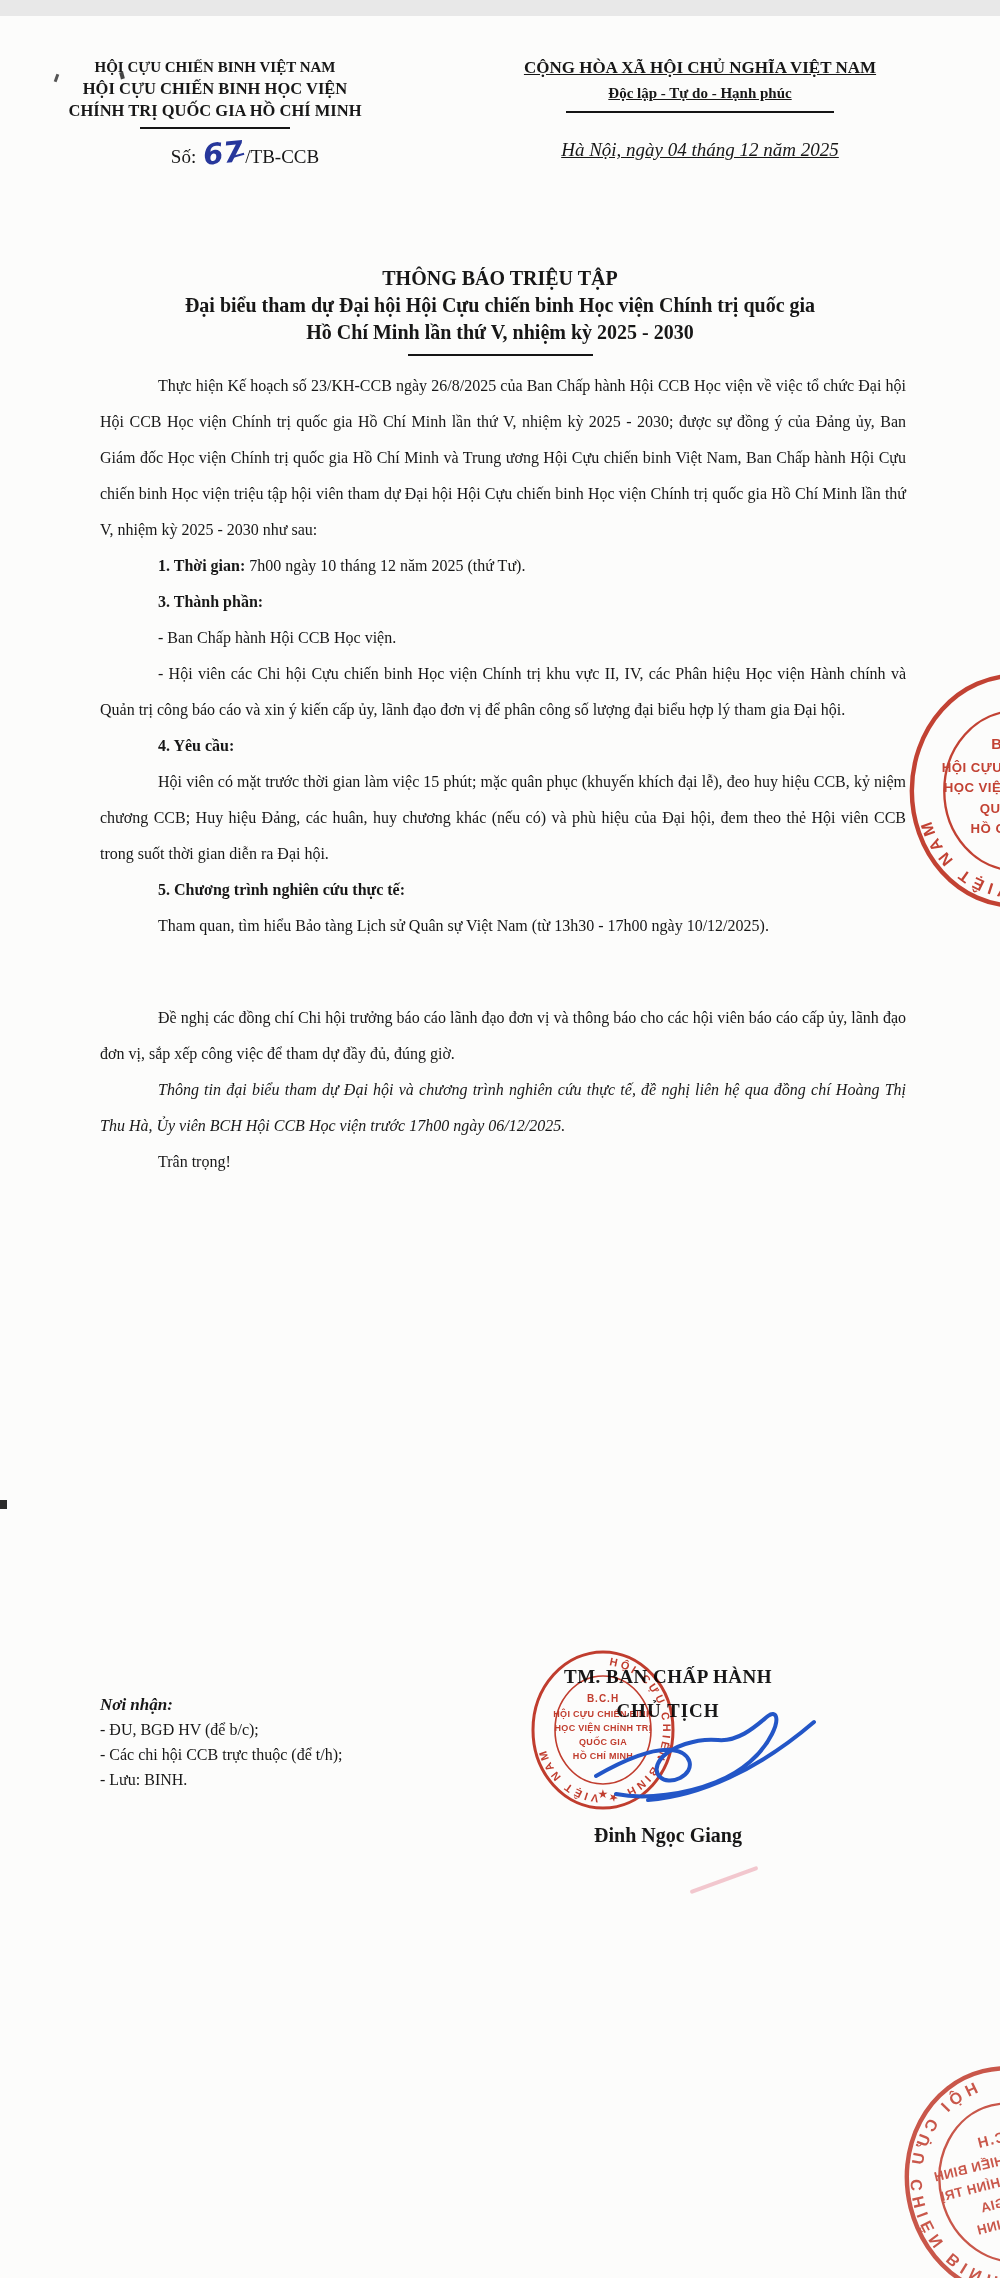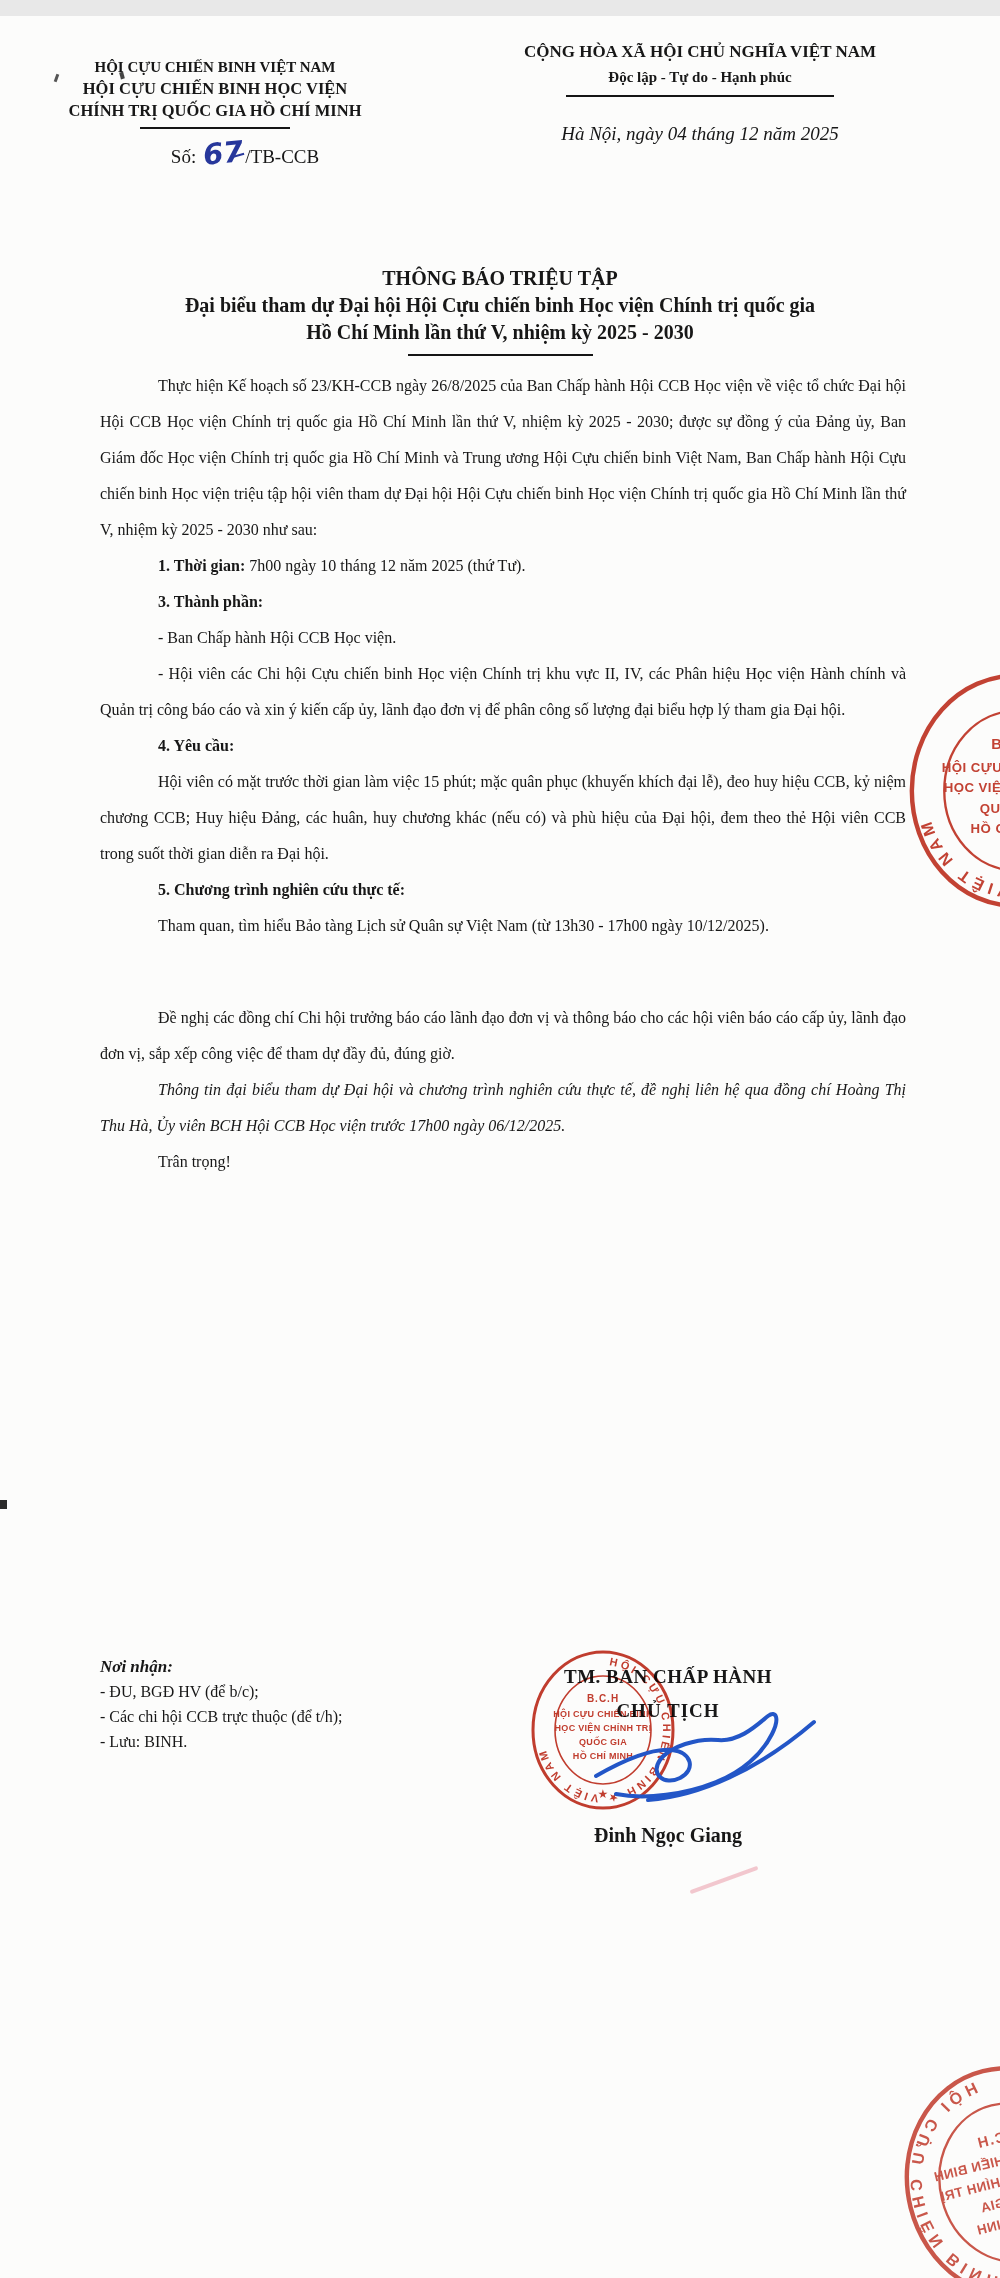--- a/index.html
+++ b/index.html
@@ -18,21 +18,21 @@
     overflow:hidden;
     color:var(--ink);
     font-family:"Liberation Serif","DejaVu Serif",serif;
   }
   .abs{position:absolute;}
 
   
   .hdr-left{left:65px;top:40px;width:300px;text-align:center;line-height:22px;}
   .hdr-left .l1{font-size:15px;font-weight:bold;}
   .hdr-left .l2,.hdr-left .l3{font-size:16.5px;font-weight:bold;}
-  .hdr-right{left:430px;top:24px;width:540px;text-align:center;}
+  .hdr-right{left:430px;top:40px;width:540px;text-align:center;text-decoration:underline;}
   .hdr-right .l1{font-size:17px;font-weight:bold;line-height:24px;}
   .hdr-right .l2{font-size:15px;font-weight:bold;line-height:26px;}
   .hl-rule{height:2px;background:#151515;margin:5px auto 0 auto;}
   .rule-left{width:150px;}
   .rule-right{width:268px;}
   .rule-title{width:185px;margin-top:8px;}
   .so-line{margin-top:14px;font-size:19px;transform:translateX(30px);}
   .hand-num{
     display:inline-block;position:relative;
     font-family:"DejaVu Sans",sans-serif;font-style:italic;font-weight:bold;
@@ -51,21 +51,21 @@
   .title .t2,.title .t3{font-size:20px;font-weight:bold;line-height:27px;}
 
   
   .body{left:100px;top:352px;width:806px;font-size:16px;line-height:36px;text-align:justify;}
   .body p{text-indent:58px;margin:0;}
   .body .lbl{font-weight:bold;}
   .body .it{font-style:italic;}
   .spacer{height:56px;}
 
   
-  .recipients{left:100px;top:1638px;width:360px;font-size:16px;line-height:25px;font-family:Liberation Serif, serif;}
+  .recipients{left:100px;top:1676px;width:360px;font-size:16px;line-height:25px;font-family:Liberation Serif, serif;}
   .recipients .rt{font-weight:bold;font-style:italic;font-size:17px;}
   .sig-block{left:468px;top:1648px;width:400px;text-align:center;}
   .sig-block .s1{font-size:19px;font-weight:bold;line-height:26px;letter-spacing:.5px;}
   .sig-block .s2{font-size:19px;font-weight:bold;line-height:26px;margin-top:8px;letter-spacing:1px;}
   .sig-name{left:468px;top:1808px;width:400px;text-align:center;font-size:20px;font-weight:bold;}
 
   
   .stamp{mix-blend-mode:multiply;}
   .stamp ellipse{fill:none;stroke:var(--stamp-red);}
   .st-ring-outer{stroke-width:3;}

